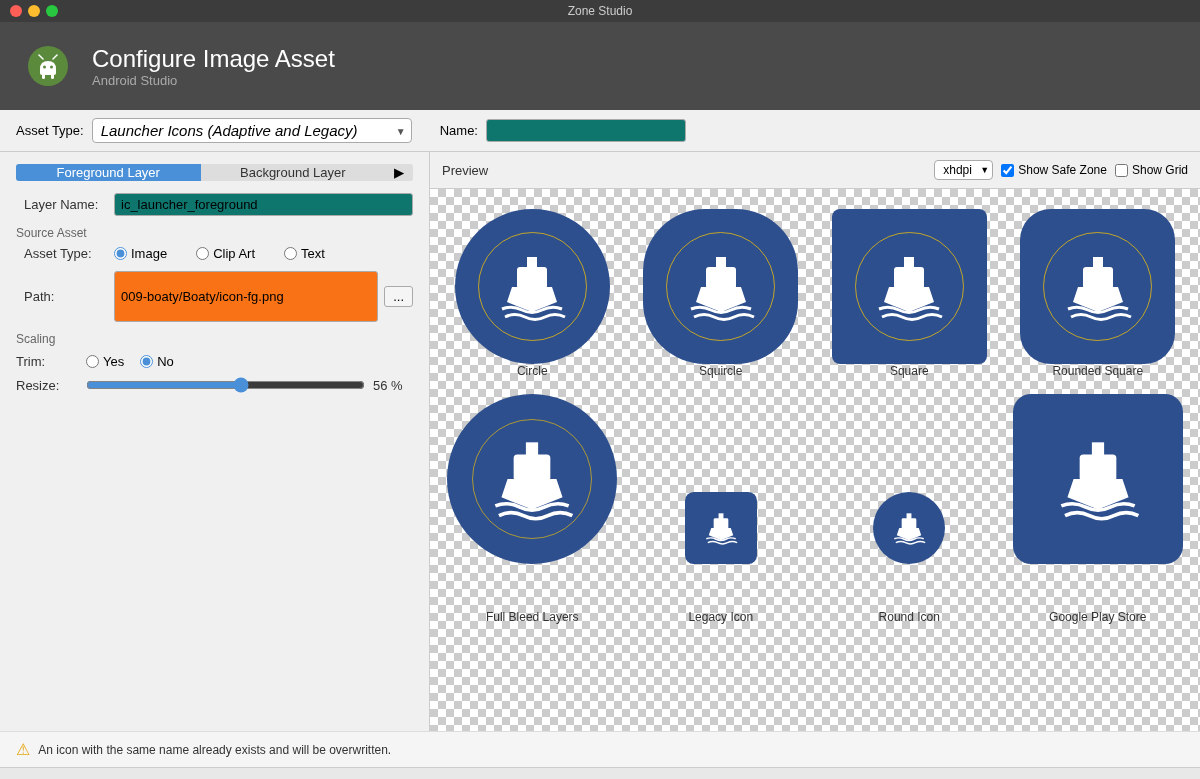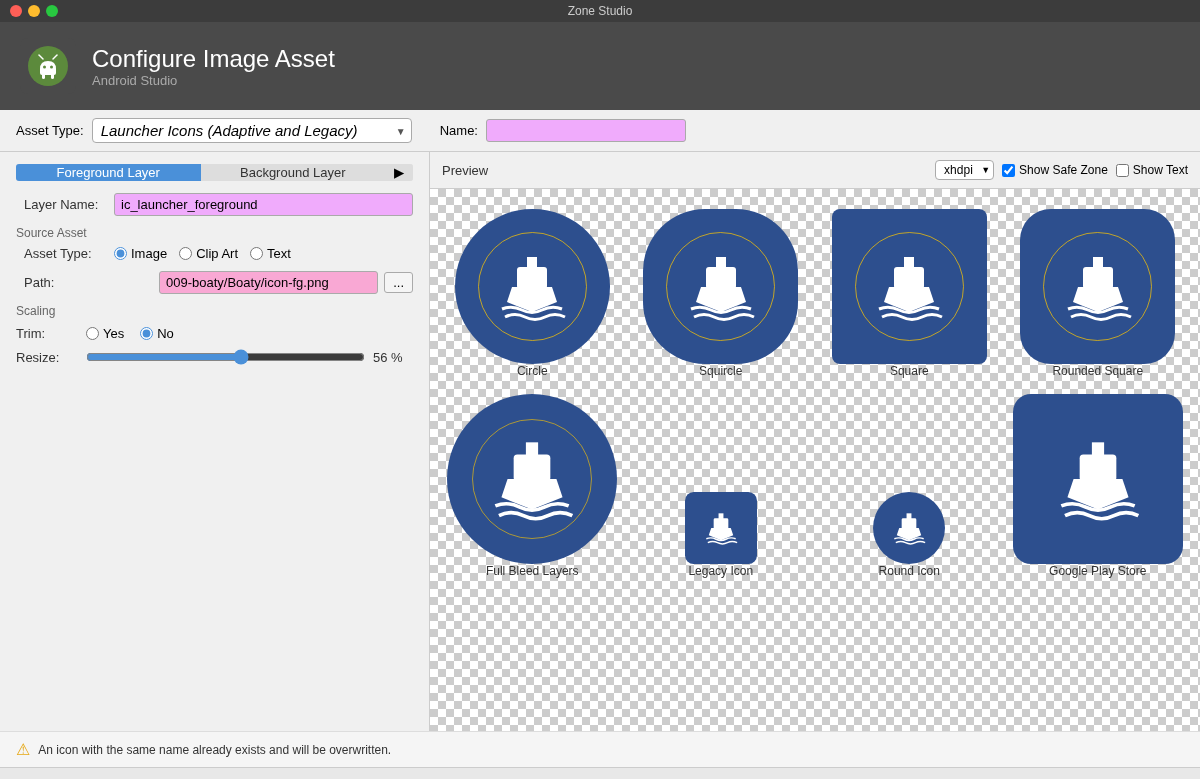--- a/index.html
+++ b/index.html
@@ -92,21 +92,21 @@
       font-size: 13px;
       flex-shrink: 0;
       margin-left: 8px;
     }
     .form-input {
       flex: 1;
       border: 1px solid #aaa;
       border-radius: 3px;
       padding: 3px 6px;
       font-size: 13px;
-      background: #f0abfc;
+      background: #0f766e;
     }
     .select-wrapper {
       position: relative;
       flex: 1;
     }
     .form-select {
       width: 100%;
       border: 1px solid #aaa;
       border-radius: 4px;
       padding: 3px 24px 3px 8px;
@@ -156,43 +156,42 @@
       border: none;
     }
     .section-title {
       font-size: 12px;
       color: #666;
       margin-bottom: 8px;
     }
     .asset-type-row {
       display: flex;
       align-items: flex-start;
-      gap: 12px;
+      gap: 29px;
     }
     .radio-option {
       display: flex;
       align-items: center;
       gap: 4px;
       cursor: pointer;
     }
     .radio-input {
       accent-color: #4a90d9;
     }
     .path-row {
       display: flex;
       align-items: center;
     }
     .path-input {
       flex: 1;
       border: 1px solid #aaa;
       border-radius: 3px;
-      padding: 3px 6px;
-      font-size: 13px;
-      background: #f9a8d4;
-      margin-left: 45px;
+      padding: 17px 6px;
+      font-size: 13px;
+      background: #f97316;
     }
     .browse-btn {
       margin-left: 6px;
       padding: 2px 8px;
       border: 1px solid #aaa;
       border-radius: 3px;
       background: #f5f5f5;
       cursor: pointer;
       font-size: 13px;
     }
@@ -360,20 +359,21 @@
     .btn-cancel { background: #f5f5f5; color: #333; }
     .btn-prev { background: #f5f5f5; color: #333; }
     .btn-next { background: #4a90d9; color: white; border-color: #3a7fc8; }
     .btn-finish { background: #f5f5f5; color: #aaa; }
     .bottom-row-cell {
       display: flex;
       flex-direction: column;
       align-items: center;
       justify-content: flex-end;
       padding: 8px;
+      gap: 46px;
     }
   </style>
 </head>
 <body>
 
 <div class="title-bar">
   <div class="title-bar-buttons">
     <button class="tb-btn tb-close"></button>
     <button class="tb-btn tb-min"></button>
     <button class="tb-btn tb-max"></button>
@@ -493,21 +493,21 @@
           <option>xhdpi</option>
         </select>
         <span style="position:absolute;right:4px;top:50%;transform:translateY(-50%);font-size:9px;pointer-events:none;">▼</span>
       </div>
       <label class="checkbox-option">
         <input type="checkbox" checked="" style="">
         <span>Show Safe Zone</span>
       </label>
       <label class="checkbox-option">
         <input type="checkbox" style="">
-        <span>Show Text</span>
+        <span>Show Grid</span>
       </label>
     </div>
 
     <div class="preview-grid checker-bg">
 
       <div style="display: grid; grid-template-columns: repeat(4, 1fr); grid-template-rows: auto auto;">
 
         <div class="icon-cell">
           <div style="position:relative; width:155px; height:155px;">
             <div class="icon-circle" style="width:155px;height:155px;">

